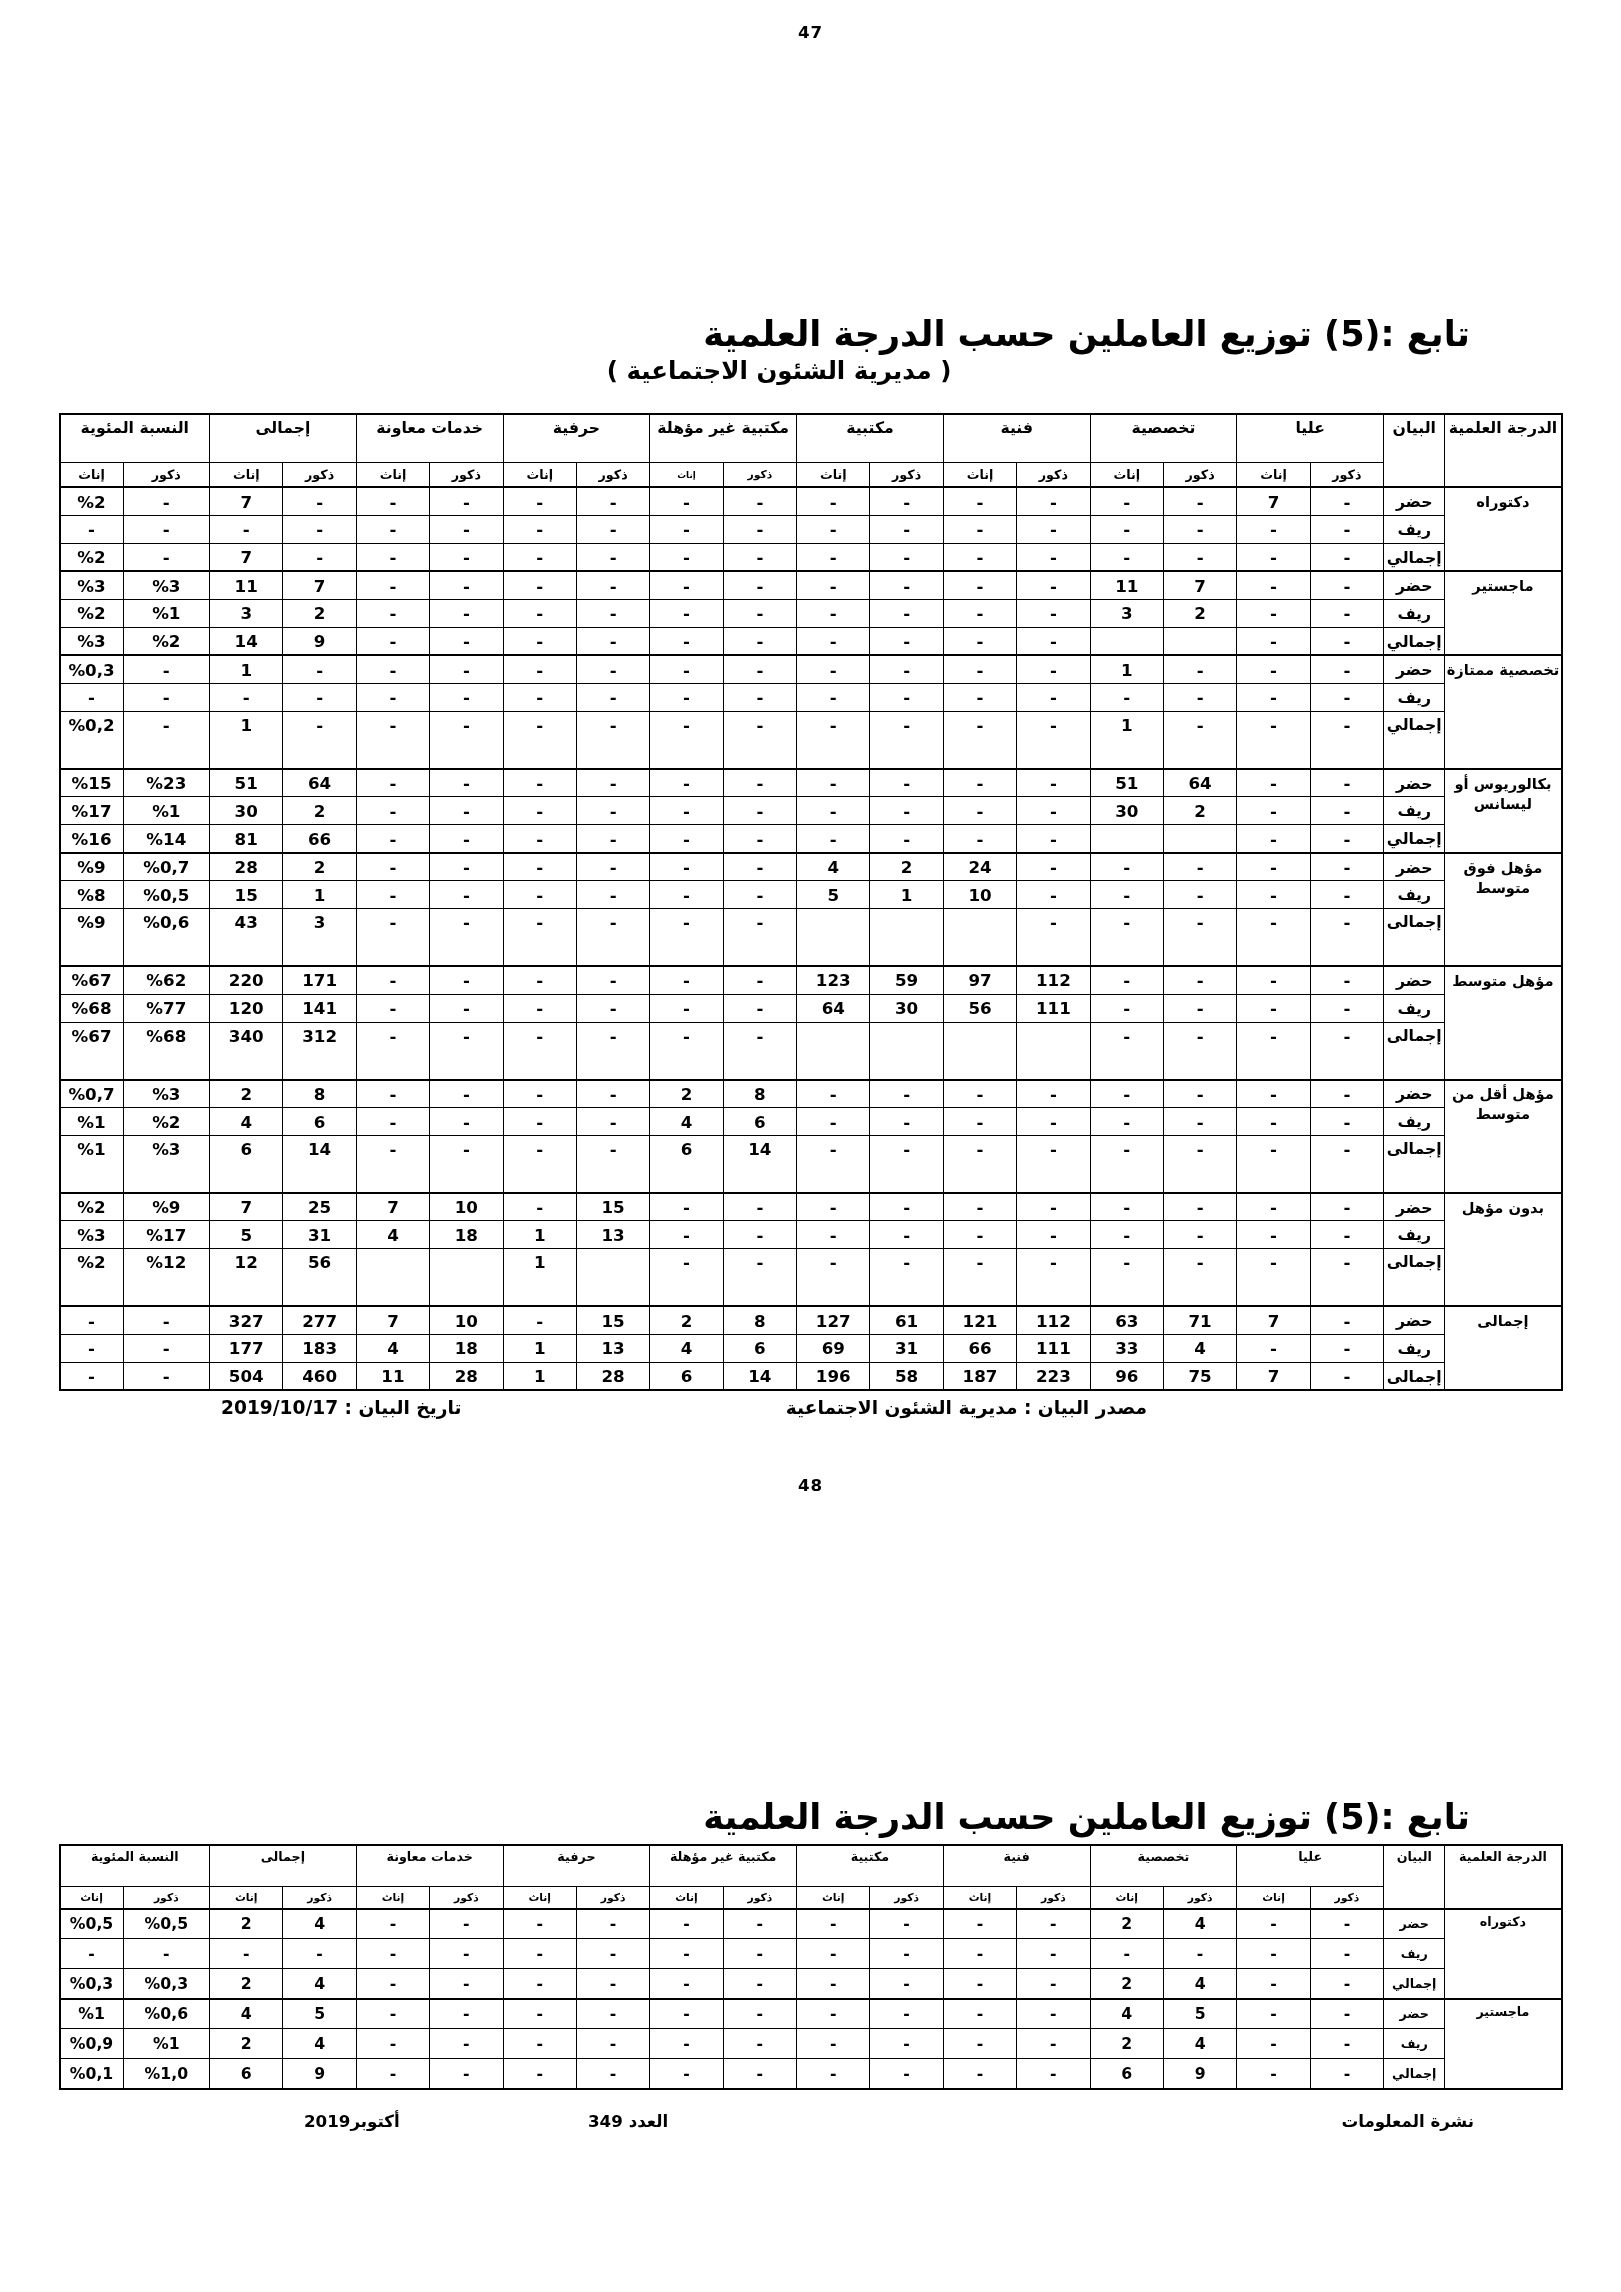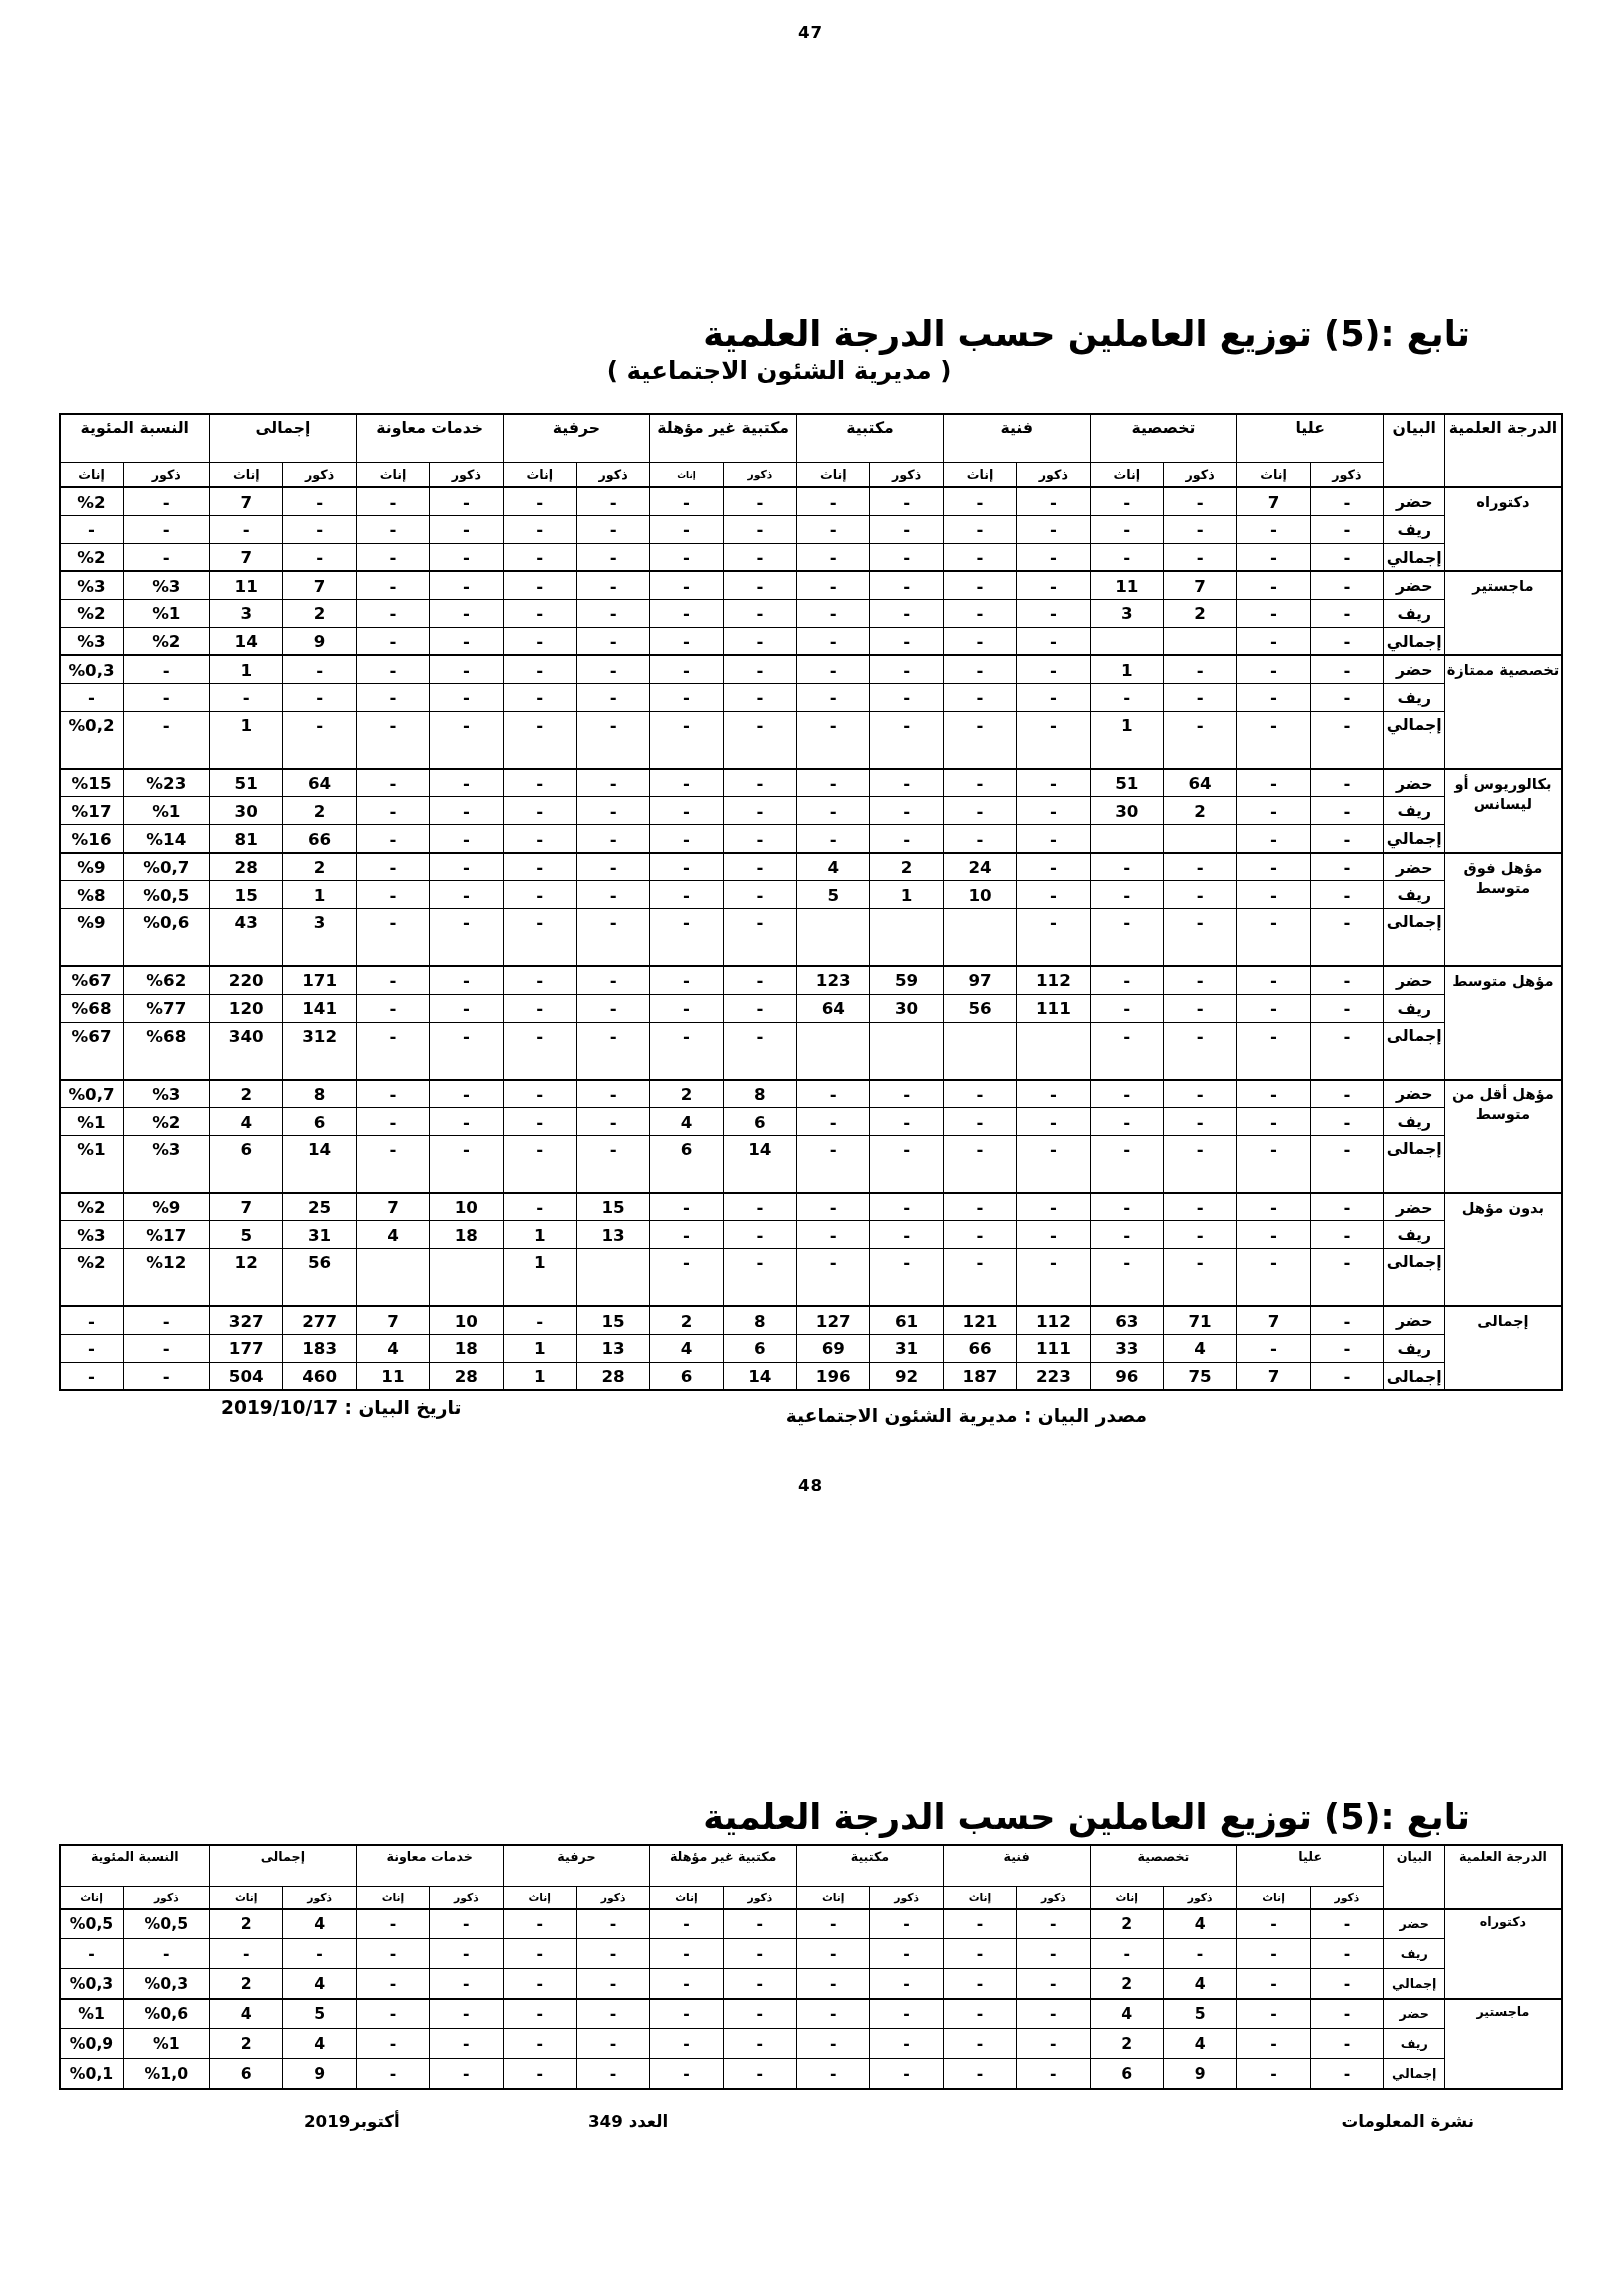--- a/index.html
+++ b/index.html
@@ -38,21 +38,21 @@
   #table2 td.degree { font-size:12.7px; }
   #table1 td.stmt { font-size:15.7px; }
   #table2 td.stmt { font-size:12.7px; }
   #table1 td.val, #table1 td.stmt { height:28px; }
   #table2 td.val, #table2 td.stmt { height:30px; }
   #table1 td.val { font-size:16.7px; }
   #table2 td.val { font-size:15.7px; }
   tr.gap > td { vertical-align:top; padding-top:2.9px; padding-bottom:33px; }
 
   .srcline { position:relative; height:29px; margin-top:5.9px; font-size:18.6px; }
-  .srcline .src  { position:absolute; right:474px; top:8px; }
+  .srcline .src  { position:absolute; right:474px; top:0; }
   .srcline .date { position:absolute; left:221px; top:0; }
 
   .footerline { position:relative; height:25.5px; margin-top:21.6px; font-size:16.7px; }
   .footerline .f-right  { position:absolute; right:147px; top:0; }
   .footerline .f-center { position:absolute; left:588px; top:0; }
   .footerline .f-left   { position:absolute; left:304px; top:0; }
 </style>
 </head>
 <body>
 
@@ -674,21 +674,21 @@
           <td class="val">-</td>
         </tr>
         <tr class="drow">
           <td class="stmt">إجمالى</td>
           <td class="val">-</td>
           <td class="val">7</td>
           <td class="val">75</td>
           <td class="val">96</td>
           <td class="val">223</td>
           <td class="val">187</td>
-          <td class="val">92</td>
+          <td class="val">58</td>
           <td class="val">196</td>
           <td class="val">14</td>
           <td class="val">6</td>
           <td class="val">28</td>
           <td class="val">1</td>
           <td class="val">28</td>
           <td class="val">11</td>
           <td class="val">460</td>
           <td class="val">504</td>
           <td class="val">-</td>

